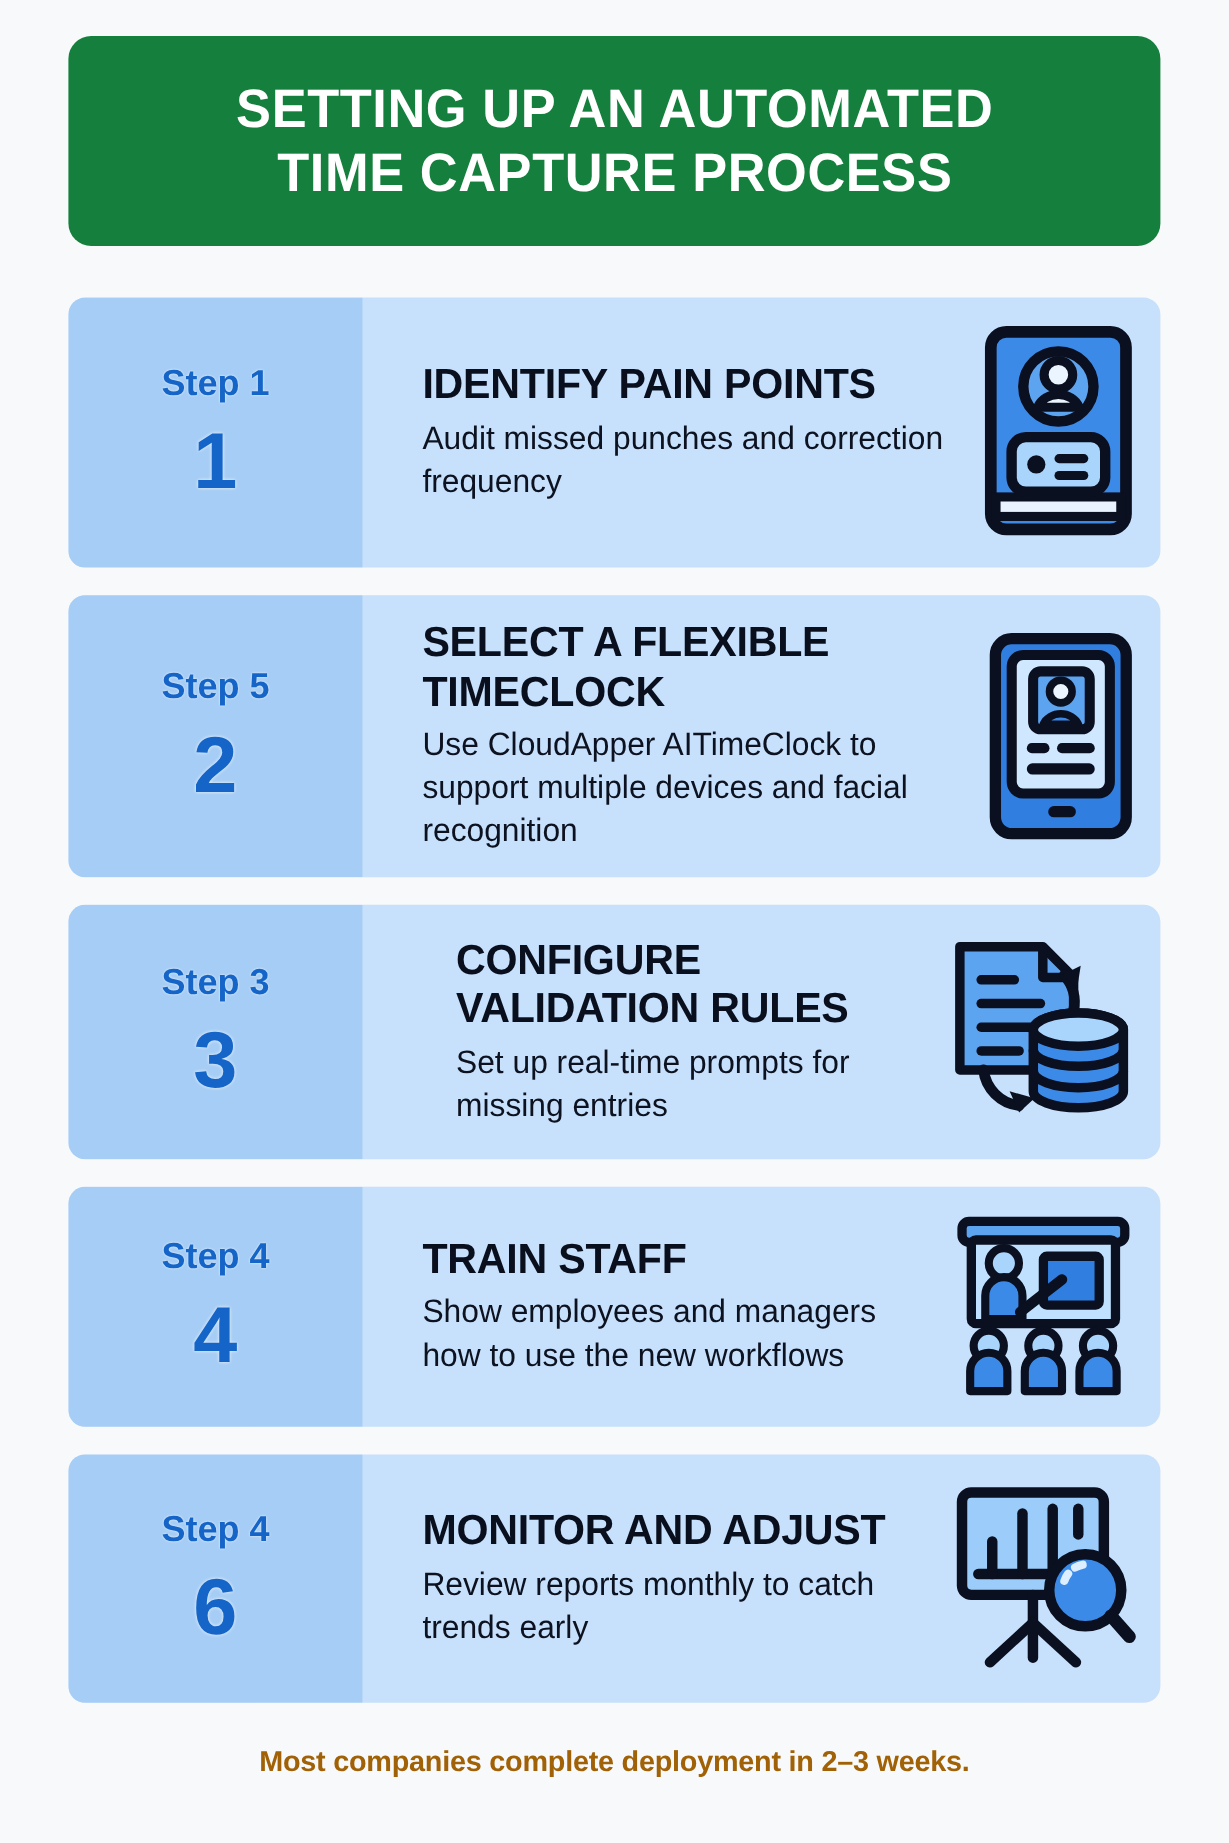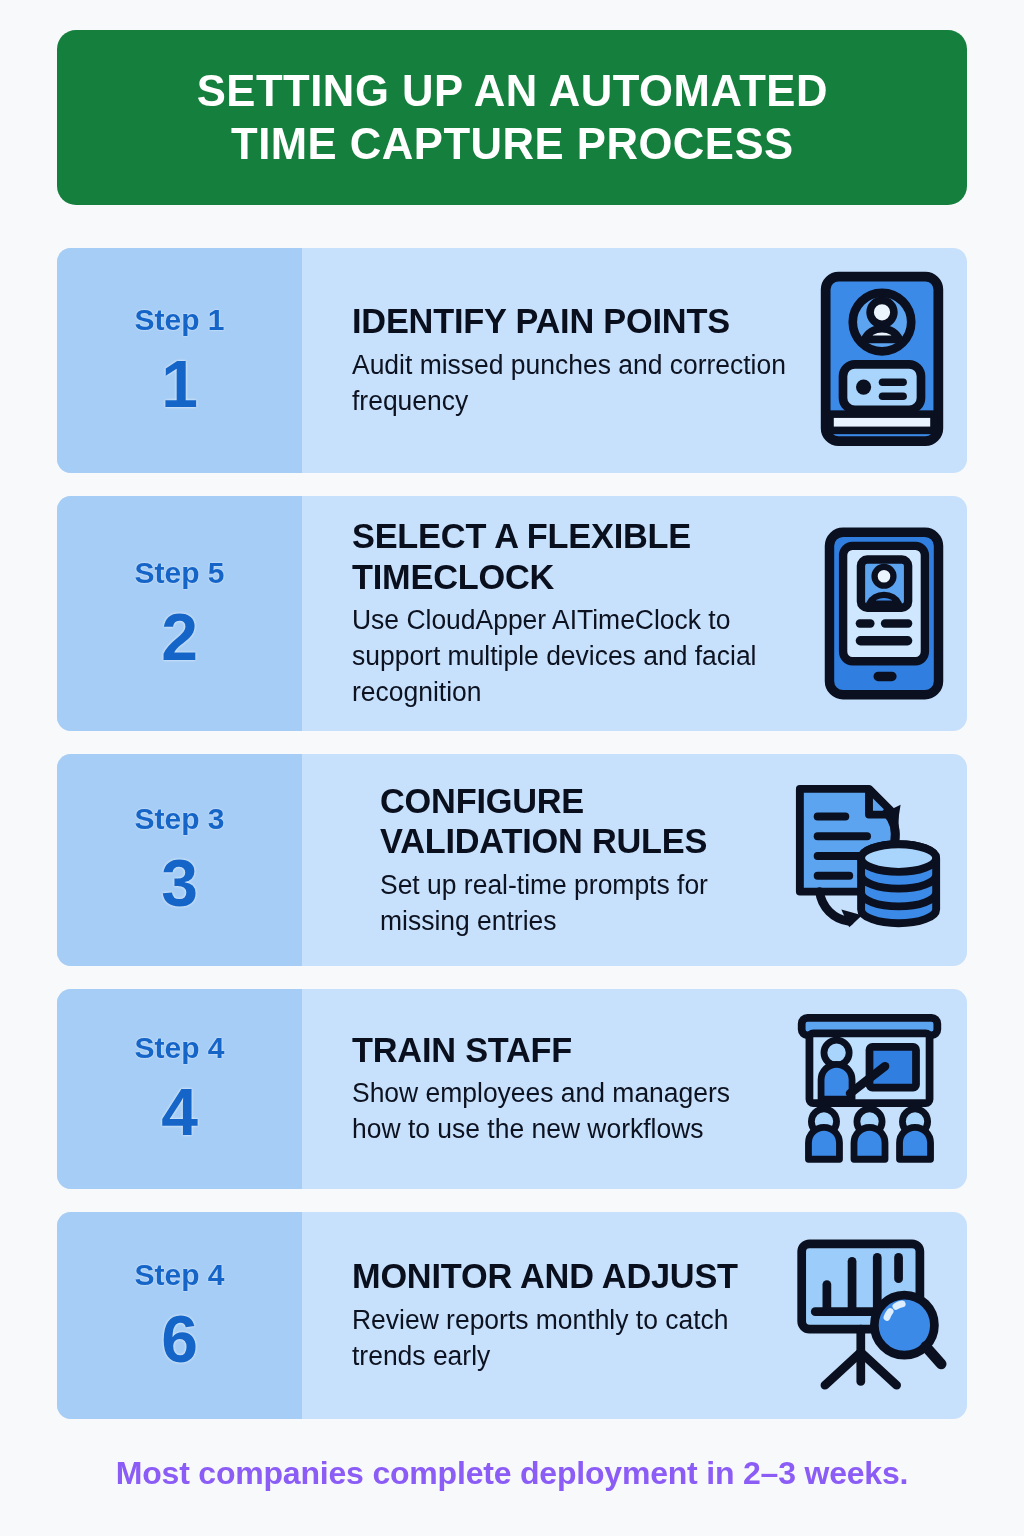--- a/index.html
+++ b/index.html
@@ -148,22 +148,22 @@
   .row-1 .step-icon { width: 135px; height: 185px; }
   .row-2 .step-icon { width: 130px; height: 178px; }
 
   
   .footer {
     margin-top: 36px;
     text-align: center;
     flex: none;
   }
   .footer-text {
-    color: #8b5cf6;
-    font-size: 32px;
+    color: #a16207;
+    font-size: 24px;
     font-weight: bold;
     letter-spacing: -0.2px;
   }
 </style>
 </head>
 <body>
 
 <div class="page">
 
   <div class="title-banner">

